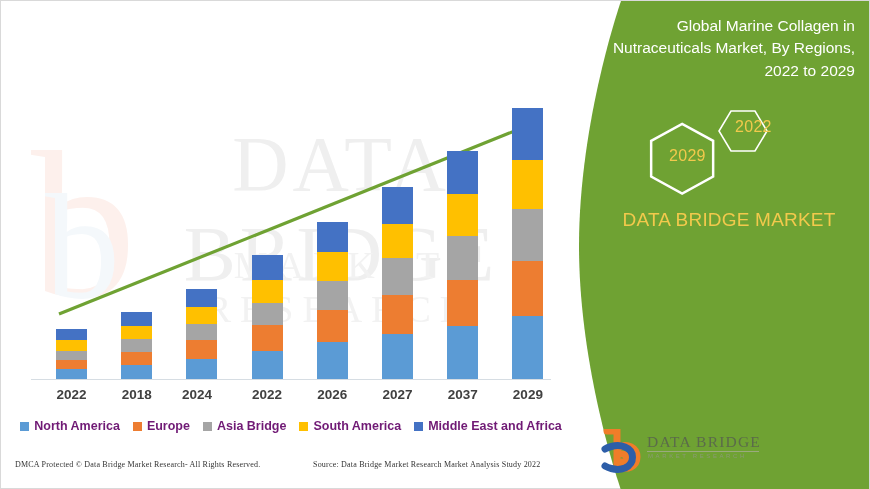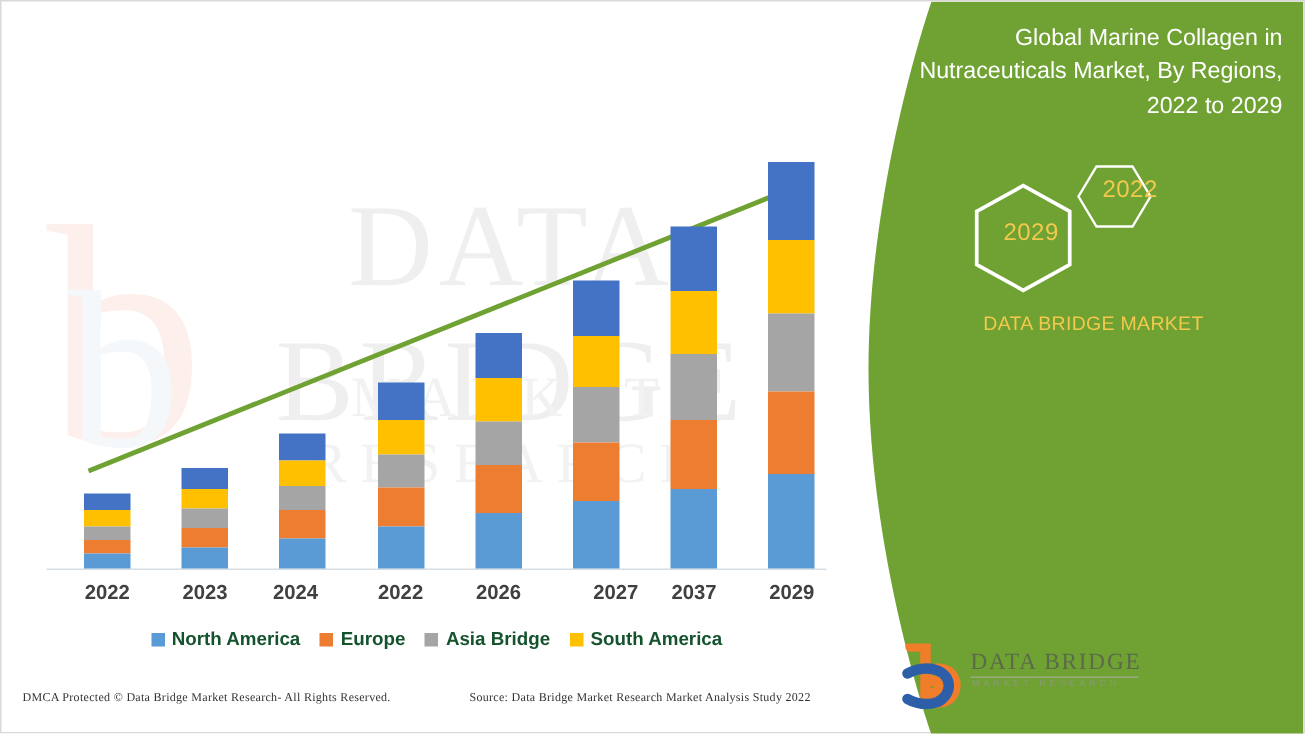--- a/index.html
+++ b/index.html
@@ -26,21 +26,21 @@
   }
   .hexwrap{position:absolute;top:98px;right:58px;width:180px;height:110px;}
   .hex-label{
     position:absolute;color:#F2C94C;font-size:16px;font-weight:400;
     letter-spacing:.3px;
   }
   .hex-2029{left:38px;top:48px;}
   .hex-2022{left:104px;top:19px;}
   .dbmr-text{
     position:absolute;top:206px;right:20px;width:240px;text-align:center;
-    color:#F2C94C;font-size:13px;line-height:1.35;letter-spacing:.2px;
+    color:#F2C94C;font-size:19px;line-height:1.35;letter-spacing:.2px;
   }
 
   
   .logo{position:absolute;left:600px;top:428px;width:190px;height:46px;}
   .logo-text{
     position:absolute;left:46px;top:4px;color:#5b6b4a;font-size:15.5px;
     letter-spacing:1.2px;font-family:"Liberation Serif", serif;
   }
   .logo-sub{
     position:absolute;left:47px;top:24px;color:#8a9a72;font-size:6px;
@@ -69,21 +69,21 @@
     position:absolute;width:56px;text-align:center;color:#404040;
     font-size:13.5px;font-weight:bold;
   }
 
   .legend{
     position:absolute;left:0;top:418px;width:580px;
     display:flex;justify-content:center;align-items:center;gap:13px;
   }
   .legend-item{display:flex;align-items:center;gap:5px;}
   .legend-swatch{width:9px;height:9px;display:block;}
-  .legend-label{color:#14532d;font-size:12.5px;font-weight:bold;white-space:nowrap;}
+  .legend-label{color:#701a75;font-size:12.5px;font-weight:bold;white-space:nowrap;}
 
   .footer-left{
     position:absolute;left:14px;top:459px;color:#333333;font-size:8px;
     font-family:"Liberation Serif", serif;letter-spacing:.2px;
   }
   .footer-right{
     position:absolute;left:312px;top:459px;color:#333333;font-size:8px;
     font-family:"Liberation Serif", serif;letter-spacing:.2px;
   }
 
@@ -189,45 +189,49 @@
           <span class="seg" style="height: 48.7191px; background: rgb(255, 192, 0);"></span>
           <span class="seg" style="height: 52.779px; background: rgb(165, 165, 165);"></span>
           <span class="seg" style="height: 54.809px; background: rgb(237, 125, 49);"></span>
           <span class="seg" style="height: 62.9288px; background: rgb(91, 155, 213);"></span>
         </div>
       </div>
   </div>
 
   <div class="xlabels" id="xlabels">
       <span class="xlabel" style="left: 42.5px;">2022</span>
-      <span class="xlabel" style="left: 107.7px;">2023</span>
+      <span class="xlabel" style="left: 107.7px;">2018</span>
       <span class="xlabel" style="left: 168px;">2024</span>
       <span class="xlabel" style="left: 238.1px;">2022</span>
       <span class="xlabel" style="left: 303.3px;">2026</span>
-      <span class="xlabel" style="left: 368.5px; text-align: right;">2027</span>
+      <span class="xlabel" style="left: 368.5px;">2027</span>
       <span class="xlabel" style="left: 433.7px;">2037</span>
       <span class="xlabel" style="left: 498.9px;">2029</span>
     </div>
 
   <div class="legend" id="legend">
       <div class="legend-item">
         <span class="legend-swatch" style="background: rgb(91, 155, 213);"></span>
         <span class="legend-label">North America</span>
       </div>
       <div class="legend-item">
         <span class="legend-swatch" style="background: rgb(237, 125, 49);"></span>
         <span class="legend-label">Europe</span>
       </div>
       <div class="legend-item">
         <span class="legend-swatch" style="background: rgb(165, 165, 165);"></span>
         <span class="legend-label">Asia Bridge</span>
       </div>
       <div class="legend-item">
         <span class="legend-swatch" style="background: rgb(255, 192, 0);"></span>
         <span class="legend-label">South America</span>
+      </div>
+      <div class="legend-item">
+        <span class="legend-swatch" style="background: rgb(68, 114, 196);"></span>
+        <span class="legend-label">Middle East and Africa</span>
       </div>
     </div>
 
   <div class="footer-left">DMCA Protected © Data Bridge Market Research- All Rights Reserved.</div>
   <div class="footer-right">Source: Data Bridge Market Research Market Analysis Study 2022</div>
 
   <div class="green-panel">
     <svg width="300" height="489" viewBox="0 0 300 489">
       <path d="M 300 0 L 52 0 C 52 0 10 120 10 245 C 10 370 52 489 52 489 L 300 489 Z" fill="#6FA233"></path>
     </svg>

